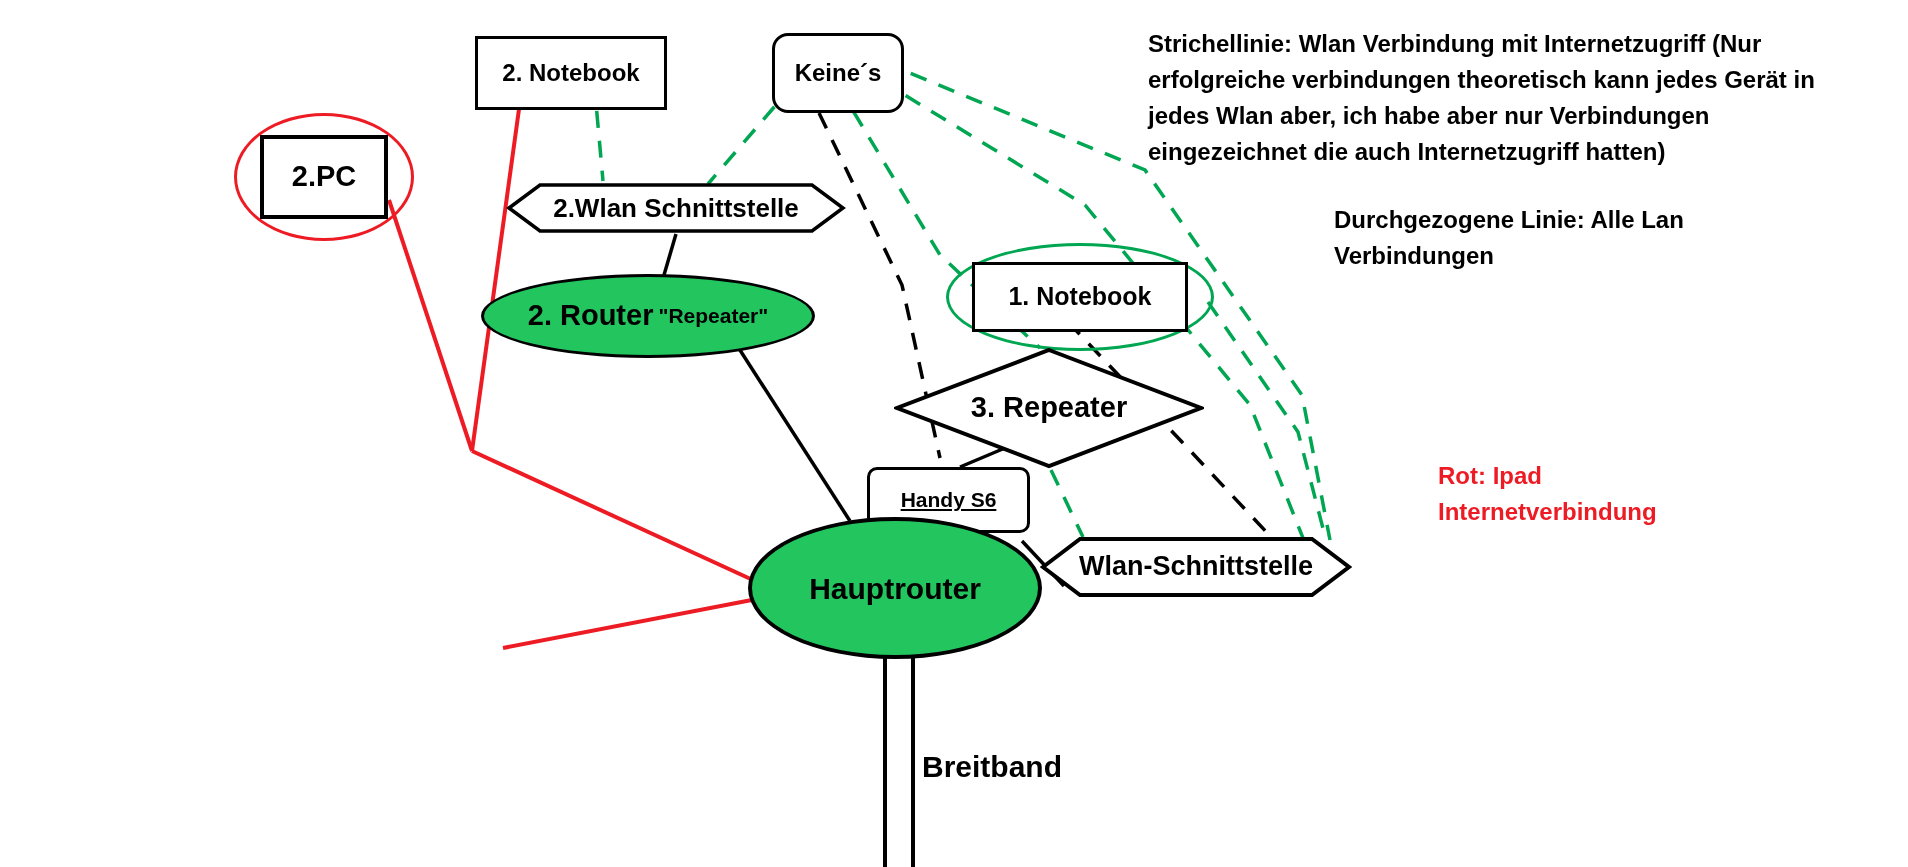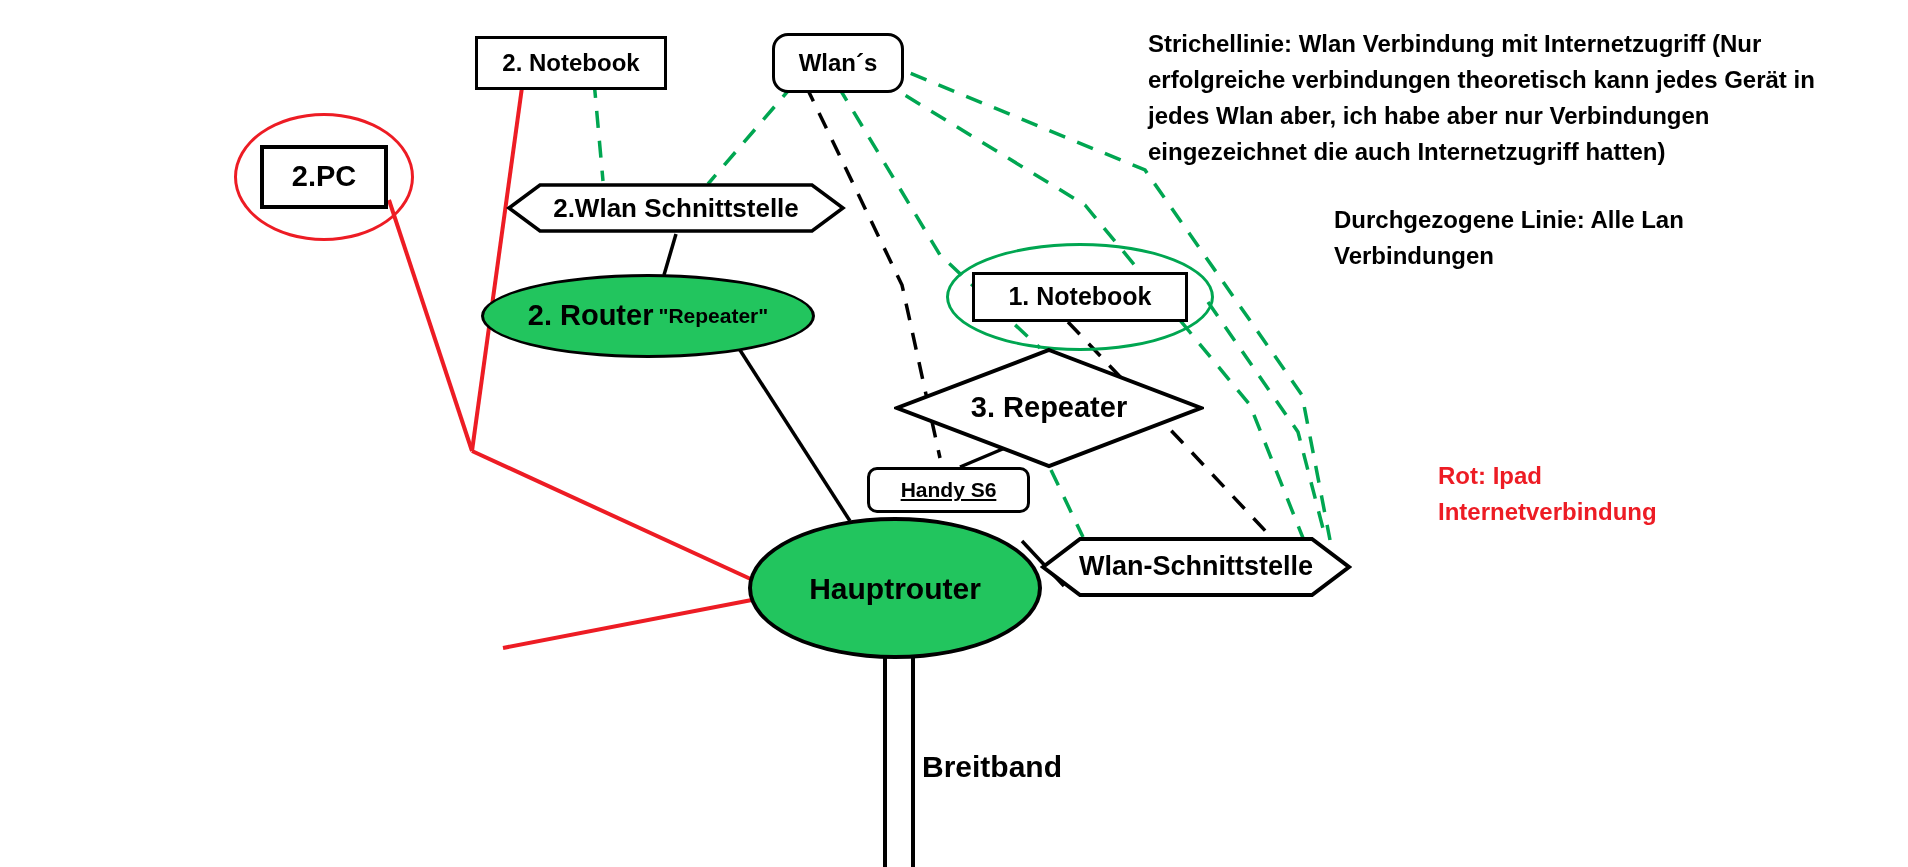--- a/index.html
+++ b/index.html
@@ -1,20 +1,20 @@
 <!DOCTYPE html>
 <html><head>
 <meta charset="utf-8">
 <style>
   html,body{margin:0;padding:0;background:#fff;}
   .canvas{position:relative;width:1908px;height:867px;background:#fff;overflow:hidden;
           font-family:"Liberation Sans", sans-serif;font-weight:bold;color:#000;}
   #edges-svg{position:absolute;left:0;top:0;width:1908px;height:867px;}
   .node{position:absolute;display:flex;align-items:center;justify-content:center;text-align:center;}
-  .rect-box{background:#fff;border:3px solid #000;display:flex;align-items:center;justify-content:center;padding:2px 10px;}
+  .rect-box{background:#fff;border:3px solid #000;display:flex;align-items:center;justify-content:center;padding:12px 10px;}
   .thick{border-width:4px;}
   .rounded{border-radius:16px;}
   .ellipse{background:#22c55e;border:3px solid #000;border-radius:50%;}
   .ellipse.thick{border-width:4px;}
   .ring{position:absolute;border:3px solid #000000;border-radius:50%;display:flex;align-items:center;justify-content:center;background:transparent;}
   .ring-red{border-color:#ed1c24;}
   .ring-green{border-color:#00a651;}
   .shape{position:absolute;left:0;top:0;width:100%;height:100%;}
   .shape polygon{fill:#fff;stroke:#000;}
   .lbl{position:relative;white-space:nowrap;line-height:1.1;}
@@ -47,21 +47,21 @@
       <polyline points="1208,302 1298,432 1326,540" fill="none" stroke="#00a651" stroke-width="3.5" stroke-dasharray="17 13"></polyline>
       <polyline points="806,86 902,285 940,458" fill="none" stroke="#000000" stroke-width="3.5" stroke-dasharray="17 13"></polyline>
       <polyline points="1068,322 1182,442 1272,538" fill="none" stroke="#000000" stroke-width="3.5" stroke-dasharray="17 13"></polyline>
     </svg>
 
   <div class="node rect-box" style="left:475px;top:36px;width:166px;height:44px;">
     <span class="lbl" style="font-size:24px;">2. Notebook</span>
   </div>
 
   <div class="node rect-box rounded" style="left:772px;top:33px;width:106px;height:50px;">
-    <span class="lbl" style="font-size:24px;">Wlan´s</span>
+    <span class="lbl" style="font-size:24px;">Keine´s</span>
   </div>
 
   <div class="ring ring-red" style="left:234px;top:113px;width:174px;height:122px;">
     <div class="rect-box thick" style="width:100px;height:52px;">
       <span class="lbl" style="font-size:29px;">2.PC</span>
     </div>
   </div>
 
   <div class="node" style="left:506px;top:182px;width:340px;height:52px;">
     <svg class="shape" viewBox="0 0 340 52" preserveAspectRatio="none">

